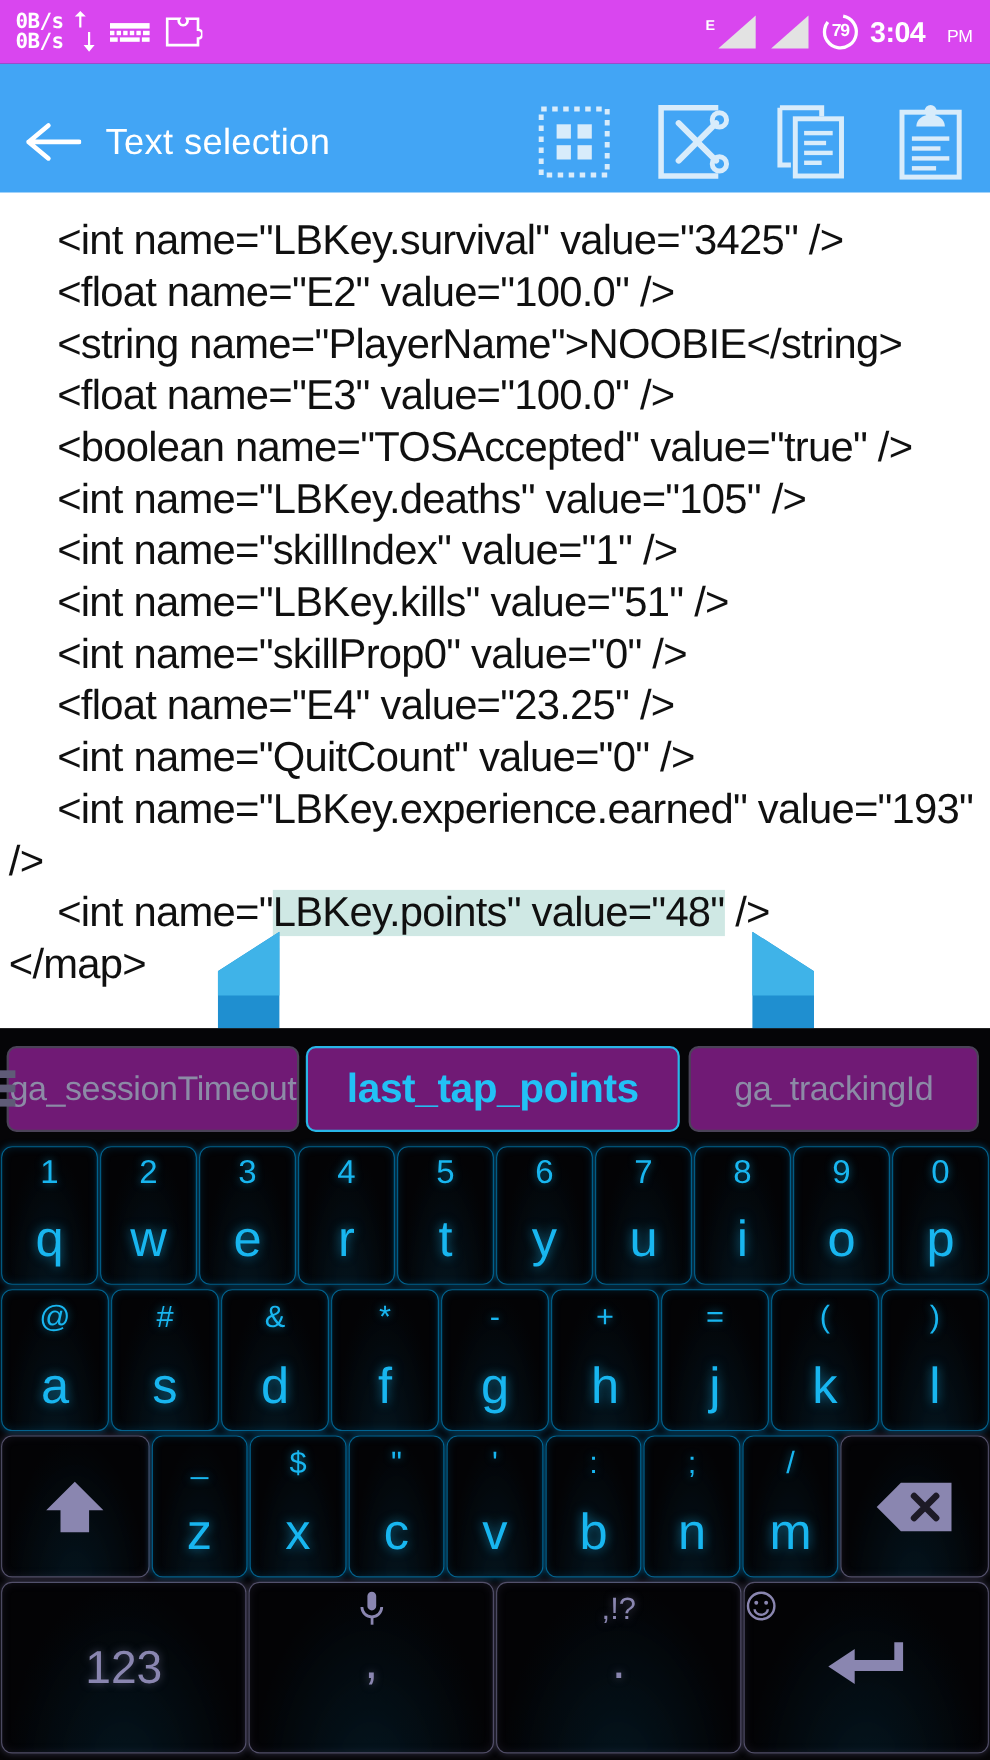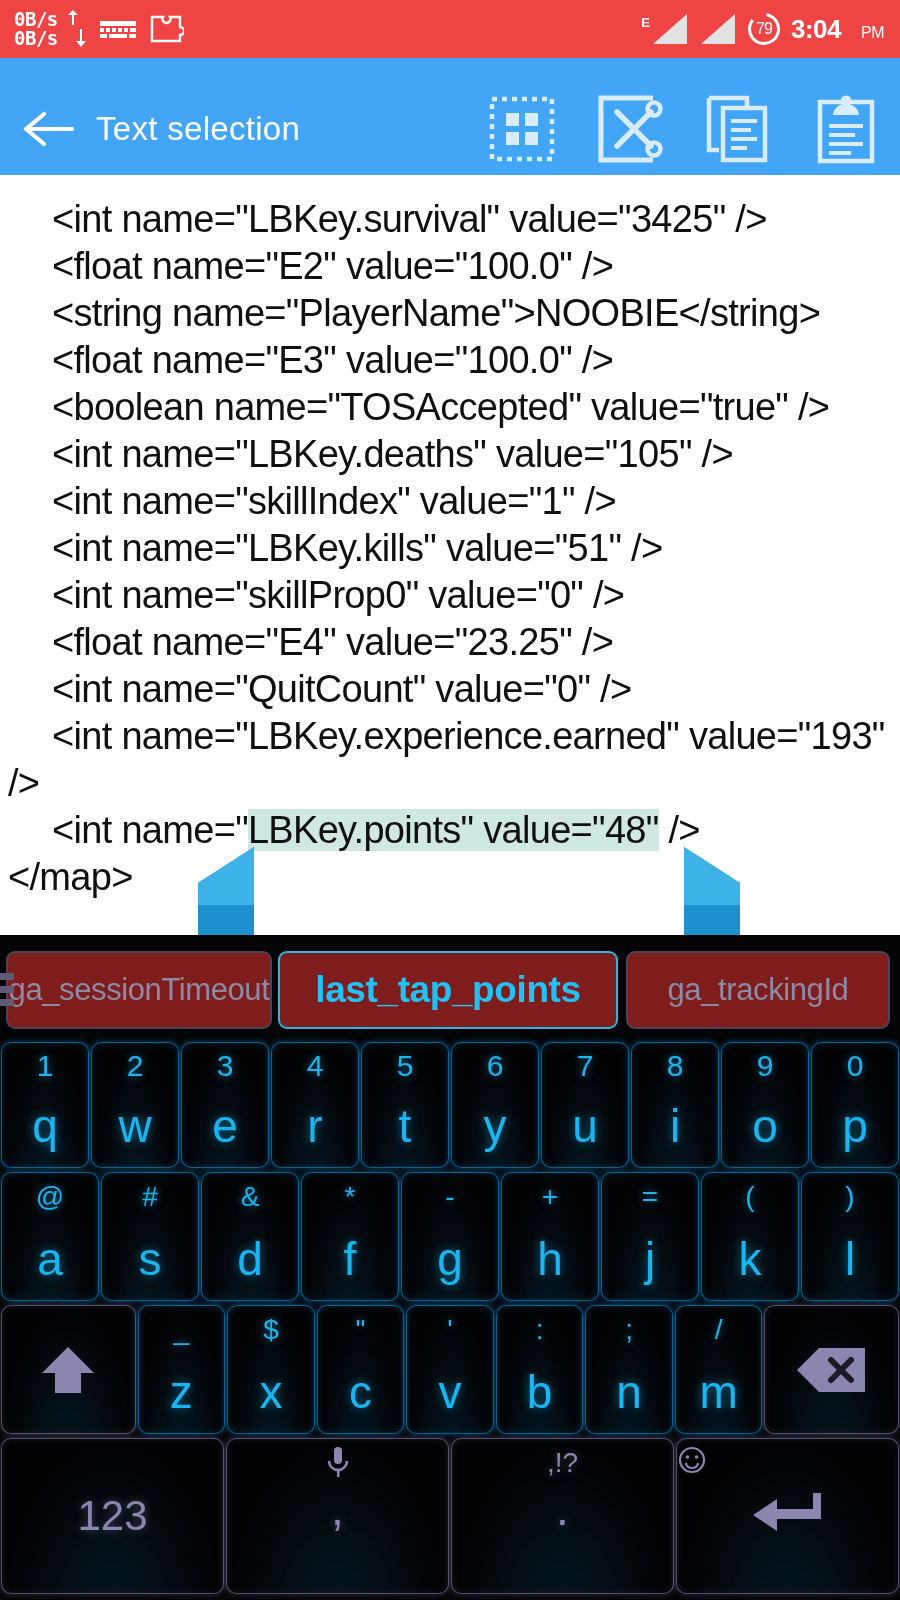--- a/index.html
+++ b/index.html
@@ -2,36 +2,36 @@
 <html><head>
 <meta charset="utf-8">
 <style>
   * { margin:0; padding:0; box-sizing:border-box; }
   html,body { width:900px; height:1600px; background:#000; overflow:hidden; }
   body { font-family:"Liberation Sans", sans-serif; }
 
   
   #statusbar{
     position:absolute; left:0; top:0; width:900px; height:58px;
-    background:#ef4444; color:#fff; display:flex; align-items:center;
+    background:#d946ef; color:#fff; display:flex; align-items:center;
   }
   .sb-left{ display:flex; align-items:center; padding-left:14px; gap:10px; }
   .netspeed{ display:flex; flex-direction:column; line-height:1.0;
     font-family:"DejaVu Sans Mono", monospace; font-weight:bold; font-size:19px; letter-spacing:-0.5px;}
   .netspeed span{ display:block; }
   .arrows{ display:flex; flex-direction:column; align-items:center; margin-left:-2px; }
   .sb-icon{ display:block; }
   .sb-spacer{ flex:1; }
   .sb-right{ display:flex; align-items:center; gap:10px; padding-right:16px; }
   .sig-wrap{ display:flex; align-items:flex-end; gap:3px; }
   .sig-E{ font-size:13px; font-weight:bold; line-height:1; margin-right:-2px; align-self:flex-start; margin-top:4px;}
   .battery{ position:relative; width:34px; height:34px; }
   .battery .bnum{
     position:absolute; inset:0; display:flex; align-items:center; justify-content:center;
-    font-size:16px; font-weight:normal; color:#fff; letter-spacing:-1px;
+    font-size:16px; font-weight:bold; color:#fff; letter-spacing:-1px;
   }
   .clock{ font-size:26px; font-weight:bold; letter-spacing:-0.5px; display:flex; align-items:baseline; gap:20px;}
   .clock .ampm{ font-size:16px; font-weight:normal; }
 
   
   #actionbar{
     position:absolute; left:0; top:58px; width:900px; height:141px;
     background:#42a5f5; display:flex; align-items:center;
   }
   #actionbar .back{ width:96px; display:flex; align-items:center; justify-content:center; cursor:pointer;}
@@ -66,21 +66,21 @@
     background:#050507;
   }
   #suggest{
     position:relative; height:105px; width:900px;
     display:flex; align-items:center; background:#050507;
   }
   .sg-menu{ position:absolute; left:-12px; top:28px; width:34px; }
   .sg{
     height:78px; margin-top:4px; border:2px solid #4b4358; border-radius:9px;
     display:flex; align-items:center; justify-content:center;
-    font-size:31px; color:#8c8ba6; background:#7f1d1d; overflow:hidden;
+    font-size:31px; color:#8c8ba6; background:#701a75; overflow:hidden;
     letter-spacing:-0.4px;
   }
   .sg.s1{ width:266px; margin-left:6px; }
   .sg.s2{ width:340px; margin-left:6px; border-color:#29b6e8; color:#22c1f5; font-weight:bold; font-size:37px;}
   .sg.s3{ width:264px; margin-left:8px;text-align:right; }
 
   .krow{ display:flex; width:900px; }
   .krow.r1{ height:130px; }
   .krow.r2{ height:133px; }
   .krow.r3{ height:133px; }

